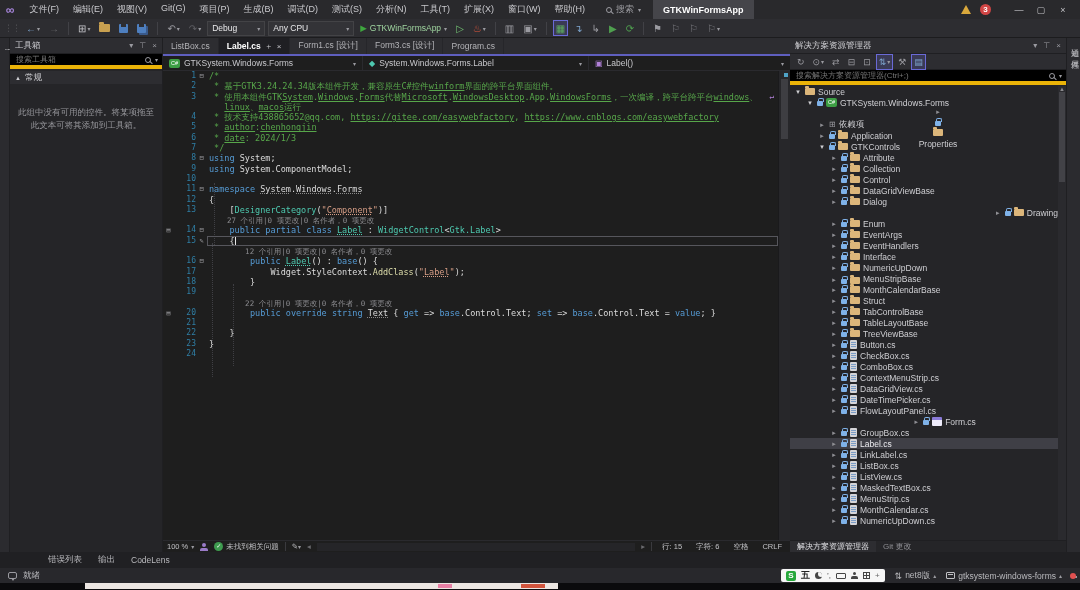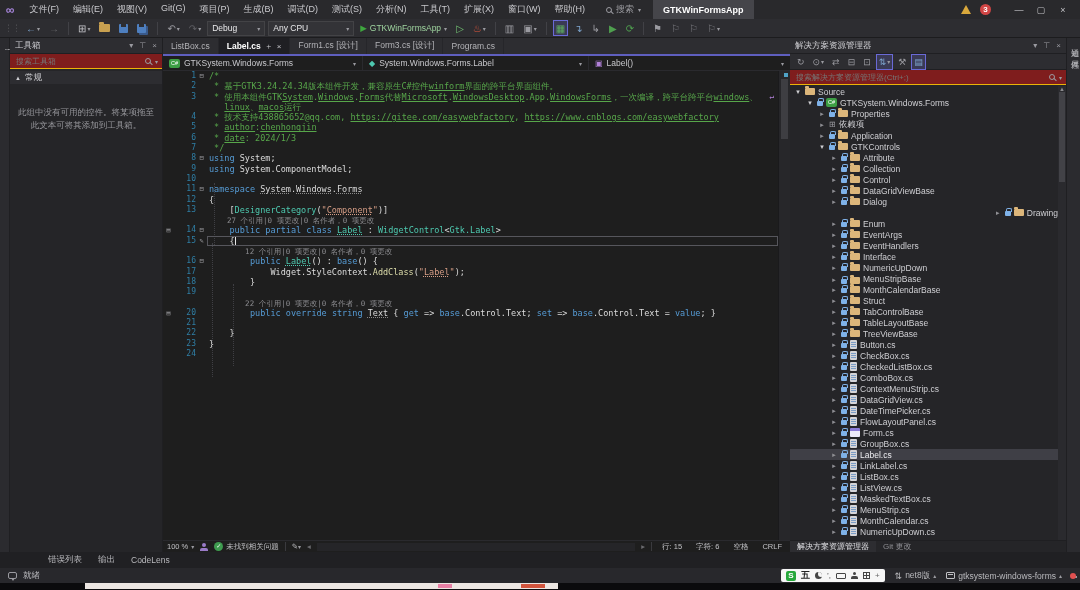--- a/index.html
+++ b/index.html
@@ -38,21 +38,21 @@
   
   #leftstrip{top:38px;left:0;width:10px;height:514px;background:#2b2b2f;border-right:1px solid #1f1f22;}
   .vtext{writing-mode:vertical-rl;font-size:8px;color:#b9b9bd;margin:4px 0 0 1px;letter-spacing:1px;max-height:96px;overflow:hidden;}
   #rightstrip{top:38px;left:1066px;width:14px;height:514px;background:#2b2b2f;border-left:1px solid #1f1f22;display:flex;flex-direction:column;align-items:center;gap:10px;padding-top:4px;}
   .vtab{writing-mode:vertical-rl;font-size:8px;color:#b9b9bd;letter-spacing:1px;}
 
   
   #toolbox{top:38px;left:10px;width:153px;height:514px;background:#252528;border-right:1px solid #1f1f22;font-size:8.5px;}
   .panelhead{height:16px;background:#2d2d31;border-bottom:1px solid #1f1f22;display:flex;align-items:center;padding:0 5px;color:#d0d0d4;}
   .panelhead .ph-icons{margin-left:auto;display:flex;gap:6px;color:#9a9aa0;font-size:8px;}
-  .searchrow{height:15px;display:flex;align-items:center;background:#7f1d1d;border-bottom:1px solid #eab308;padding:0 4px;gap:4px;}
+  .searchrow{height:15px;display:flex;align-items:center;background:#000000;border-bottom:4px solid #eab308;padding:0 4px;gap:4px;}
   .searchrow input{flex:1;background:transparent;border:none;outline:none;color:#9a9a9f;font-size:8px;font-family:"Liberation Sans",sans-serif;min-width:0;}
   .mag{width:6px;height:6px;border:1px solid #9a9aa0;border-radius:50%;position:relative;flex:none;}
   .mag:after{content:"";position:absolute;width:4px;height:1px;background:#9a9aa0;transform:rotate(45deg);right:-3px;bottom:-1px;}
   .tbxsection{height:13px;display:flex;align-items:center;gap:4px;padding:0 5px;background:#2d2d31;color:#cfcfd3;margin-top:2px;}
   .tbxmsg{color:#96969b;text-align:center;padding:22px 8px 0 8px;line-height:1.5;}
 
   
   #editor{top:38px;left:163px;width:627px;height:514px;background:#1e1e1e;}
   #etabs{position:absolute;top:0;left:0;right:0;height:16px;background:#2d2d31;display:flex;font-size:8.5px;}
   .etab{display:flex;align-items:center;gap:4px;padding:0 8px;color:#b3b3b7;border-right:1px solid #26262a;}
@@ -449,21 +449,21 @@
           <span class="tarrow" style="color: rgb(207, 207, 211);">▾</span>
           <span class="t-folder"></span>
           <span>Source</span>
         </div>
         <div class="trow" style="padding-left: 16px;">
           <span class="tarrow" style="color: rgb(207, 207, 211);">▾</span>
           <span class="lock"></span>
           <span class="t-project">C#</span>
           <span>GTKSystem.Windows.Forms</span>
         </div>
-        <div class="trow" style="padding-left: 28px;">
+        <div class="trow" style="padding-left: 28px; flex-direction: column;">
           <span class="tarrow" style="color: rgb(143, 143, 148);">▸</span>
           <span class="lock"></span>
           <span class="t-folder"></span>
           <span>Properties</span>
         </div>
         <div class="trow" style="padding-left: 28px;">
           <span class="tarrow" style="color: rgb(143, 143, 148);">▸</span>
           <span class="t-deps">⊞</span>
           <span>依赖项</span>
         </div>
@@ -590,26 +590,20 @@
         <div class="trow" style="padding-left: 40px;">
           <span class="tarrow" style="color: rgb(143, 143, 148);">▸</span>
           <span class="lock"></span>
           <span class="t-file"></span>
           <span>CheckBox.cs</span>
         </div>
         <div class="trow" style="padding-left: 40px;">
           <span class="tarrow" style="color: rgb(143, 143, 148);">▸</span>
           <span class="lock"></span>
           <span class="t-file"></span>
-          <span>CheckedListBox.cs</span>
-        </div>
-        <div class="trow" style="padding-left: 40px;">
-          <span class="tarrow" style="color: rgb(143, 143, 148);">▸</span>
-          <span class="lock"></span>
-          <span class="t-file"></span>
           <span>ComboBox.cs</span>
         </div>
         <div class="trow" style="padding-left: 40px;">
           <span class="tarrow" style="color: rgb(143, 143, 148);">▸</span>
           <span class="lock"></span>
           <span class="t-file"></span>
           <span>ContextMenuStrip.cs</span>
         </div>
         <div class="trow" style="padding-left: 40px;">
           <span class="tarrow" style="color: rgb(143, 143, 148);">▸</span>
@@ -622,21 +616,21 @@
           <span class="lock"></span>
           <span class="t-file"></span>
           <span>DateTimePicker.cs</span>
         </div>
         <div class="trow" style="padding-left: 40px;">
           <span class="tarrow" style="color: rgb(143, 143, 148);">▸</span>
           <span class="lock"></span>
           <span class="t-file"></span>
           <span>FlowLayoutPanel.cs</span>
         </div>
-        <div class="trow" style="padding-left: 40px;">
+        <div class="trow" style="padding-left: 40px; justify-content: center;">
           <span class="tarrow" style="color: rgb(143, 143, 148);">▸</span>
           <span class="lock"></span>
           <span class="t-form"></span>
           <span>Form.cs</span>
         </div>
         <div class="trow" style="padding-left: 40px;">
           <span class="tarrow" style="color: rgb(143, 143, 148);">▸</span>
           <span class="lock"></span>
           <span class="t-file"></span>
           <span>GroupBox.cs</span>

